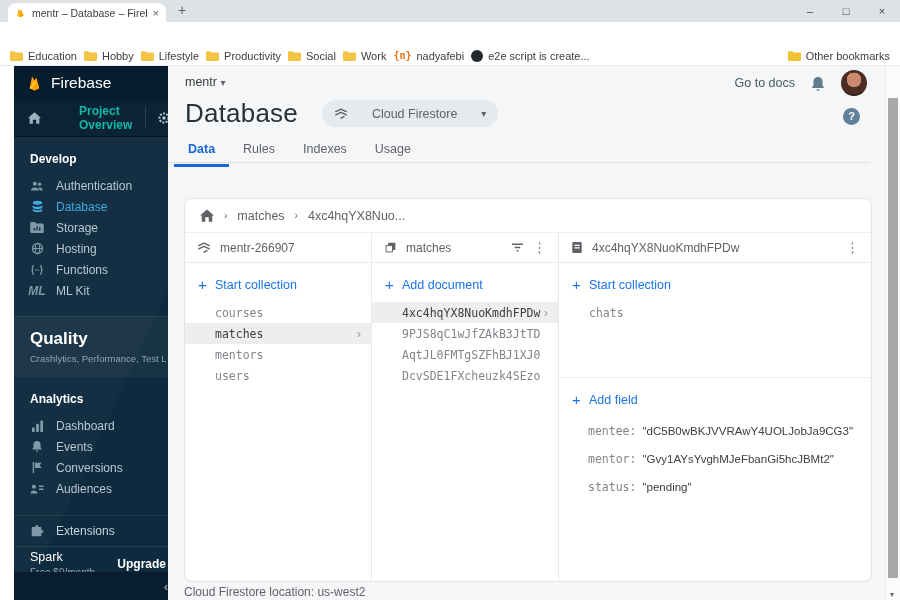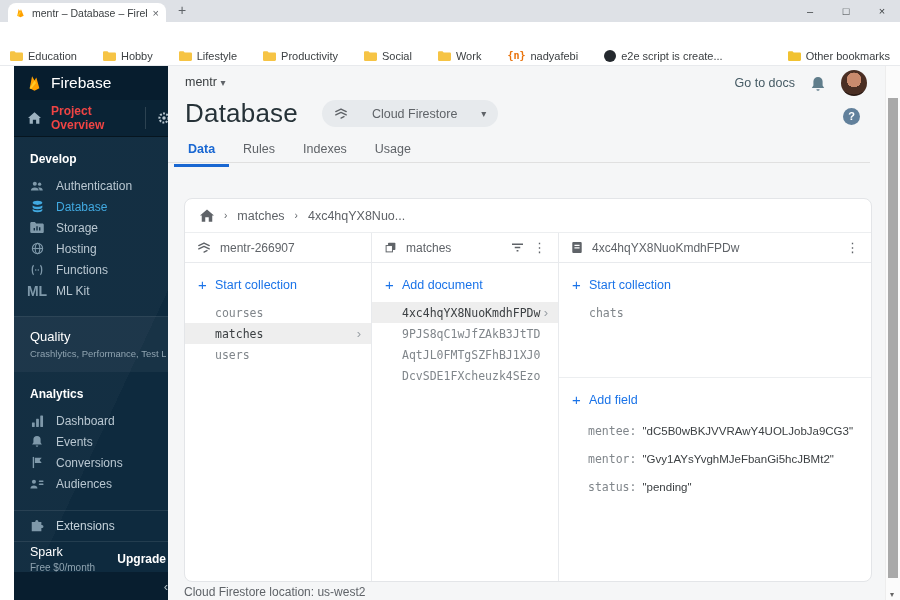--- a/index.html
+++ b/index.html
@@ -29,45 +29,45 @@
   .ext { position:relative; width:15px; height:15px; }
   .badge { position:absolute; right:-4px; bottom:-3px; min-width:9px; height:9px; border-radius:2px;
            font-size:7px; line-height:9px; text-align:center; color:#fff; padding:0 1px; }
   .ext-sep { width:1px; height:14px; background:#dadce0; }
   .avatar-s { width:18px; height:18px; border-radius:50%;
               background:radial-gradient(circle at 50% 38%, #c98a6d 0 35%, #4a2e23 36% 70%, #2b1a14 71%); }
   .kebab { font-size:13px; color:#5f6368; }
 
   #bookmarksbar { position:absolute; top:46px; left:0; right:0; height:20px; background:#fff;
                   border-bottom:1px solid #e8eaed; display:flex; align-items:center; padding:0 10px;
-                  gap:26px; font-size:11px; color:#3c4043; }
+                  gap:7px; font-size:11px; color:#3c4043; }
   .bm { display:flex; align-items:center; gap:5px; white-space:nowrap; }
   .bm-tag { color:#e8710a; font-weight:700; font-family:"DejaVu Sans Mono",monospace; font-size:10px; }
   .octo { width:12px; height:12px; border-radius:50%; background:#24292e; }
   .bm-spacer { flex:1; }
 
   
   #sidebar { position:absolute; top:66px; left:14px; width:168px; height:534px; background:#0e2a3e; color:#b9c7d1;
              background-image:linear-gradient(115deg, rgba(255,255,255,.025) 0 62%, rgba(255,255,255,0) 62%); }
   .s-logo { height:34px; display:flex; align-items:center; gap:9px; padding:0 13px; background:#071d2e; }
   .s-brand { font-size:15.5px; color:#fff; }
   .s-po { height:37px; display:flex; align-items:center; background:#0a2335;
           border-bottom:1px solid rgba(0,0,0,.4); }
   .s-po-home { margin:0 10px 0 14px; }
-  .s-po-label { flex:1; font-size:12px; font-weight:700; color:#ef4444; }
+  .s-po-label { flex:1; font-size:12px; font-weight:700; color:#14b8a6;margin-left:28px; }
   .s-po-div { width:1px; height:22px; background:rgba(255,255,255,.14); }
   .s-po-gear { width:36px; display:flex; justify-content:center; }
   .s-label { font-size:12px; font-weight:700; color:#fff; padding:15px 16px 9px; }
   .s-item { height:21px; display:flex; align-items:center; gap:12px; padding:0 16px;
             font-size:12px; color:#b9c7d1; }
   .s-item .ic { width:14px; display:flex; justify-content:center; color:#7f99aa; }
   .s-item.active, .s-item.active .ic { color:#41a9e0; }
   .s-quality { margin-top:15px; background:rgba(255,255,255,.045);
                border-top:1px solid rgba(255,255,255,.07); padding:12px 16px 13px; }
-  .s-quality .q-l { font-size:13px; font-weight:400; color:#fff; }
+  .s-quality .q-l { font-size:17px; font-weight:700; color:#fff; }
   .s-quality .q-s { font-size:9.5px; color:#8fa3b0; margin-top:4px; white-space:nowrap; overflow:hidden; }
   .s-ext { margin-top:16px; border-top:1px solid rgba(255,255,255,.09); height:31px; display:flex;
            align-items:center; gap:12px; padding:0 16px; font-size:12px; color:#c6d3db; }
   .s-plan { border-top:1px solid rgba(255,255,255,.09); display:flex; align-items:center; padding:3px 16px 9px; }
   .s-plan-name { font-size:12.5px; color:#fff; }
   .s-plan-detail { font-size:10px; color:#8fa3b0; margin-top:3px; }
   .s-plan-action { margin-left:auto; font-size:12px; font-weight:700; color:#fff; }
   .s-collapse { position:absolute; bottom:0; left:0; width:100%; height:28px; background:#081e2f;
                 display:flex; align-items:center; justify-content:flex-end; padding:0 14px;
                 color:#b0bec5; font-size:13px; }
@@ -306,21 +306,21 @@
     <span class="ic">
         <svg width="14" height="12" viewBox="0 0 16 14" fill="none" stroke="currentColor" stroke-width="1.5">
           <path d="M4 1.5C2 3.5 2 10.5 4 12.5M12 1.5c2 2 2 9 0 11"></path>
           <circle cx="6.5" cy="7" r="0.9" fill="currentColor" stroke="none"></circle>
           <circle cx="9.5" cy="7" r="0.9" fill="currentColor" stroke="none"></circle>
         </svg>
       </span>
     <span>Functions</span>
     </div>
   <div class="s-item">
-    <span class="ic" style="font-size:14px;font-weight:700;">ML</span>
+    <span class="ic" style="font-size:12px;font-weight:700;font-style:italic;">ML</span>
     <span>ML Kit</span>
     </div>
 
   <div class="s-quality">
     <div class="q-l">Quality</div>
     <div class="q-s">Crashlytics, Performance, Test La...</div>
   </div>
 
   <div class="s-label">Analytics</div>
   <div class="s-item">
@@ -449,20 +449,23 @@
         <div class="action">
           <span class="plus">+</span>
           <span>Start collection</span>
         </div>
         <div class="rowitem mono">
           <span>courses</span>
           </div>
         <div class="rowitem mono selected">
           <span>matches</span>
           <span class="chev">›</span>
+          </div>
+        <div class="rowitem mono">
+          <span>mentors</span>
           </div>
         <div class="rowitem mono">
           <span>users</span>
           </div>
       </div>
 
       <div class="col col-2">
         <div class="col-header">
           <span class="hdr-ic">
             <svg width="13" height="13" viewBox="0 0 16 16">

